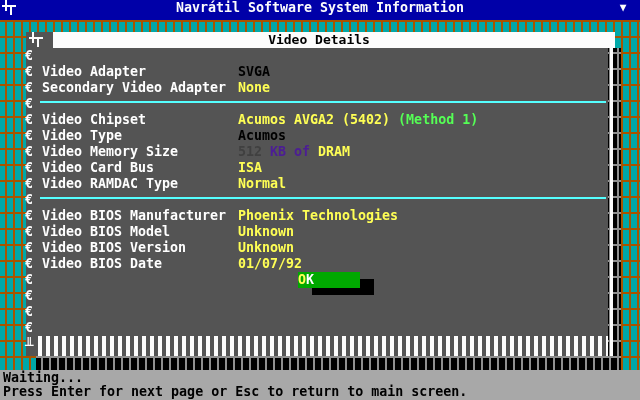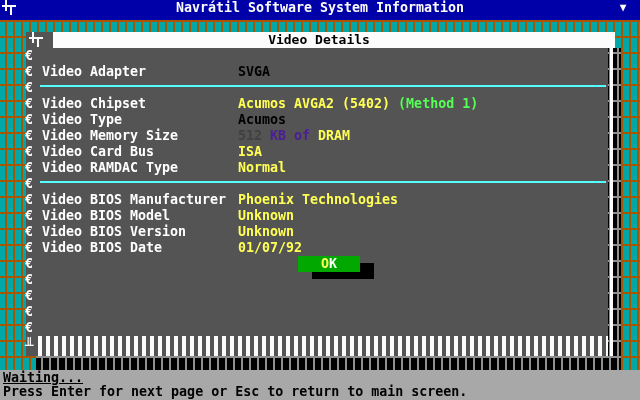--- a/index.html
+++ b/index.html
@@ -70,28 +70,28 @@
   }
 
   
   .rows { position:absolute; left:42px; top:48px; width:560px; z-index:4; }
   .row { position:relative; height:16px; line-height:16px; font-size:13.3px; white-space:pre; }
   .row .lbl { display:inline-block; width:196px; color:#FFFFFF; }
   .row .sepline { position:absolute; left:-2px; top:5px; width:566px; height:2px; background:#55FFFF; }
   .ok-shadow { position:absolute; left:270px; top:7px; width:62px; height:16px; background:#000; }
   .ok-btn {
     position:absolute; left:256px; top:0; width:62px; height:16px;
-    background:#00A800; text-align:center; line-height:16px; font-size:13.3px;
+    background:#00A800; line-height:16px; font-size:13.3px;
     cursor:default; z-index:2;
   }
 
   
   .statusbar { position:absolute; left:0; top:370px; width:640px; height:30px; background:#A8A8A8; z-index:6; }
   .status-line { position:absolute; left:3px; color:#000; font-size:13.3px; line-height:14px; white-space:pre; }
-  .status-line.l1 { top:1px;text-decoration:underline; }
+  .status-line.l1 { top:1px; }
   .status-line.l2 { top:15px; }
 </style>
 </head>
 <body>
 
 <div class="screen">
 
   <div class="desktop"></div>
 
   <div class="dlg-shadow"></div>
@@ -136,20 +136,21 @@
 €
 €
 €
 €
 €</div>
   <div class="dlg-lcorner">╨</div>
 
   <div class="rows" id="rows">
       <div class="row"></div>
       <div class="row"><span class="lbl">Video Adapter</span><span style="color: #000000;">SVGA</span></div>
+      <div class="row"><span class="lbl">Secondary Video Adapter</span><span style="color: rgb(255, 255, 85);">None</span></div>
       <div class="row"><span class="sepline"></span></div>
       <div class="row"><span class="lbl">Video Chipset</span><span style="color: rgb(255, 255, 85);">Acumos AVGA2 (5402) </span><span style="color: rgb(85, 255, 85);">(Method 1)</span></div>
       <div class="row"><span class="lbl">Video Type</span><span style="color: #000000; margin-top: 48px;">Acumos</span></div>
       <div class="row"><span class="lbl">Video Memory Size</span><span style="color: #404040;">512 </span><span style="color: #4c1d95;">KB of </span><span style="color: rgb(255, 255, 85);">DRAM</span></div>
       <div class="row"><span class="lbl">Video Card Bus</span><span style="color: rgb(255, 255, 85);">ISA</span></div>
       <div class="row"><span class="lbl">Video RAMDAC Type</span><span style="color: rgb(255, 255, 85);">Normal</span></div>
       <div class="row"><span class="sepline"></span></div>
       <div class="row"><span class="lbl">Video BIOS Manufacturer</span><span style="color: rgb(255, 255, 85);">Phoenix Technologies</span></div>
       <div class="row"><span class="lbl">Video BIOS Model</span><span style="color: rgb(255, 255, 85);">Unknown</span></div>
       <div class="row"><span class="lbl">Video BIOS Version</span><span style="color: rgb(255, 255, 85);">Unknown</span></div>

